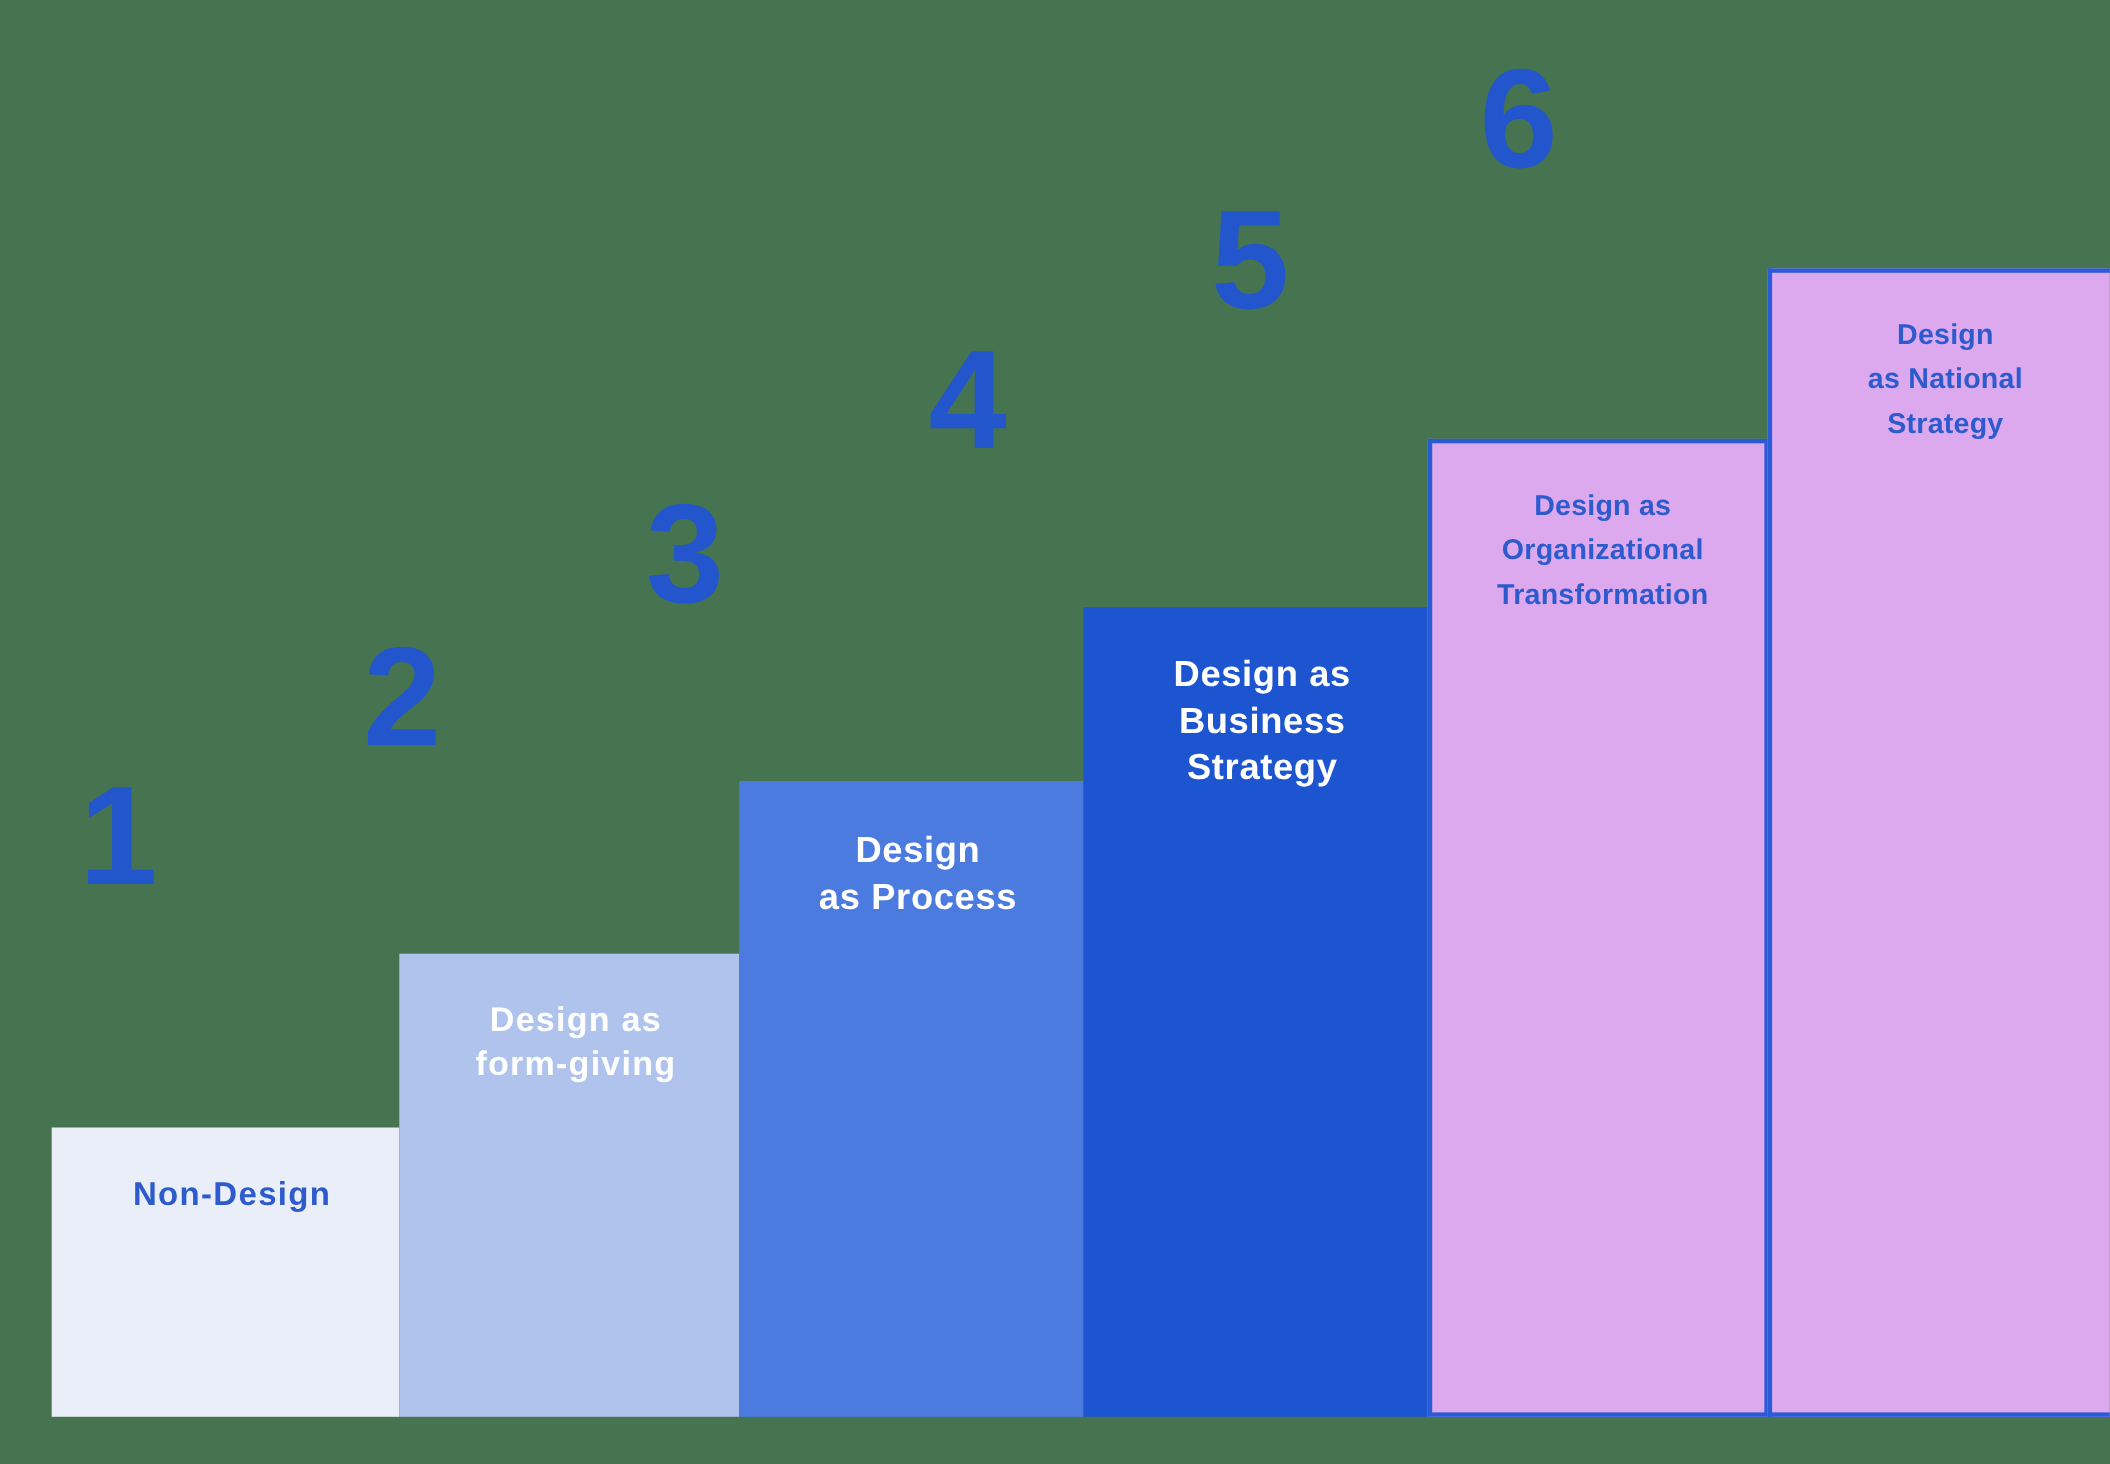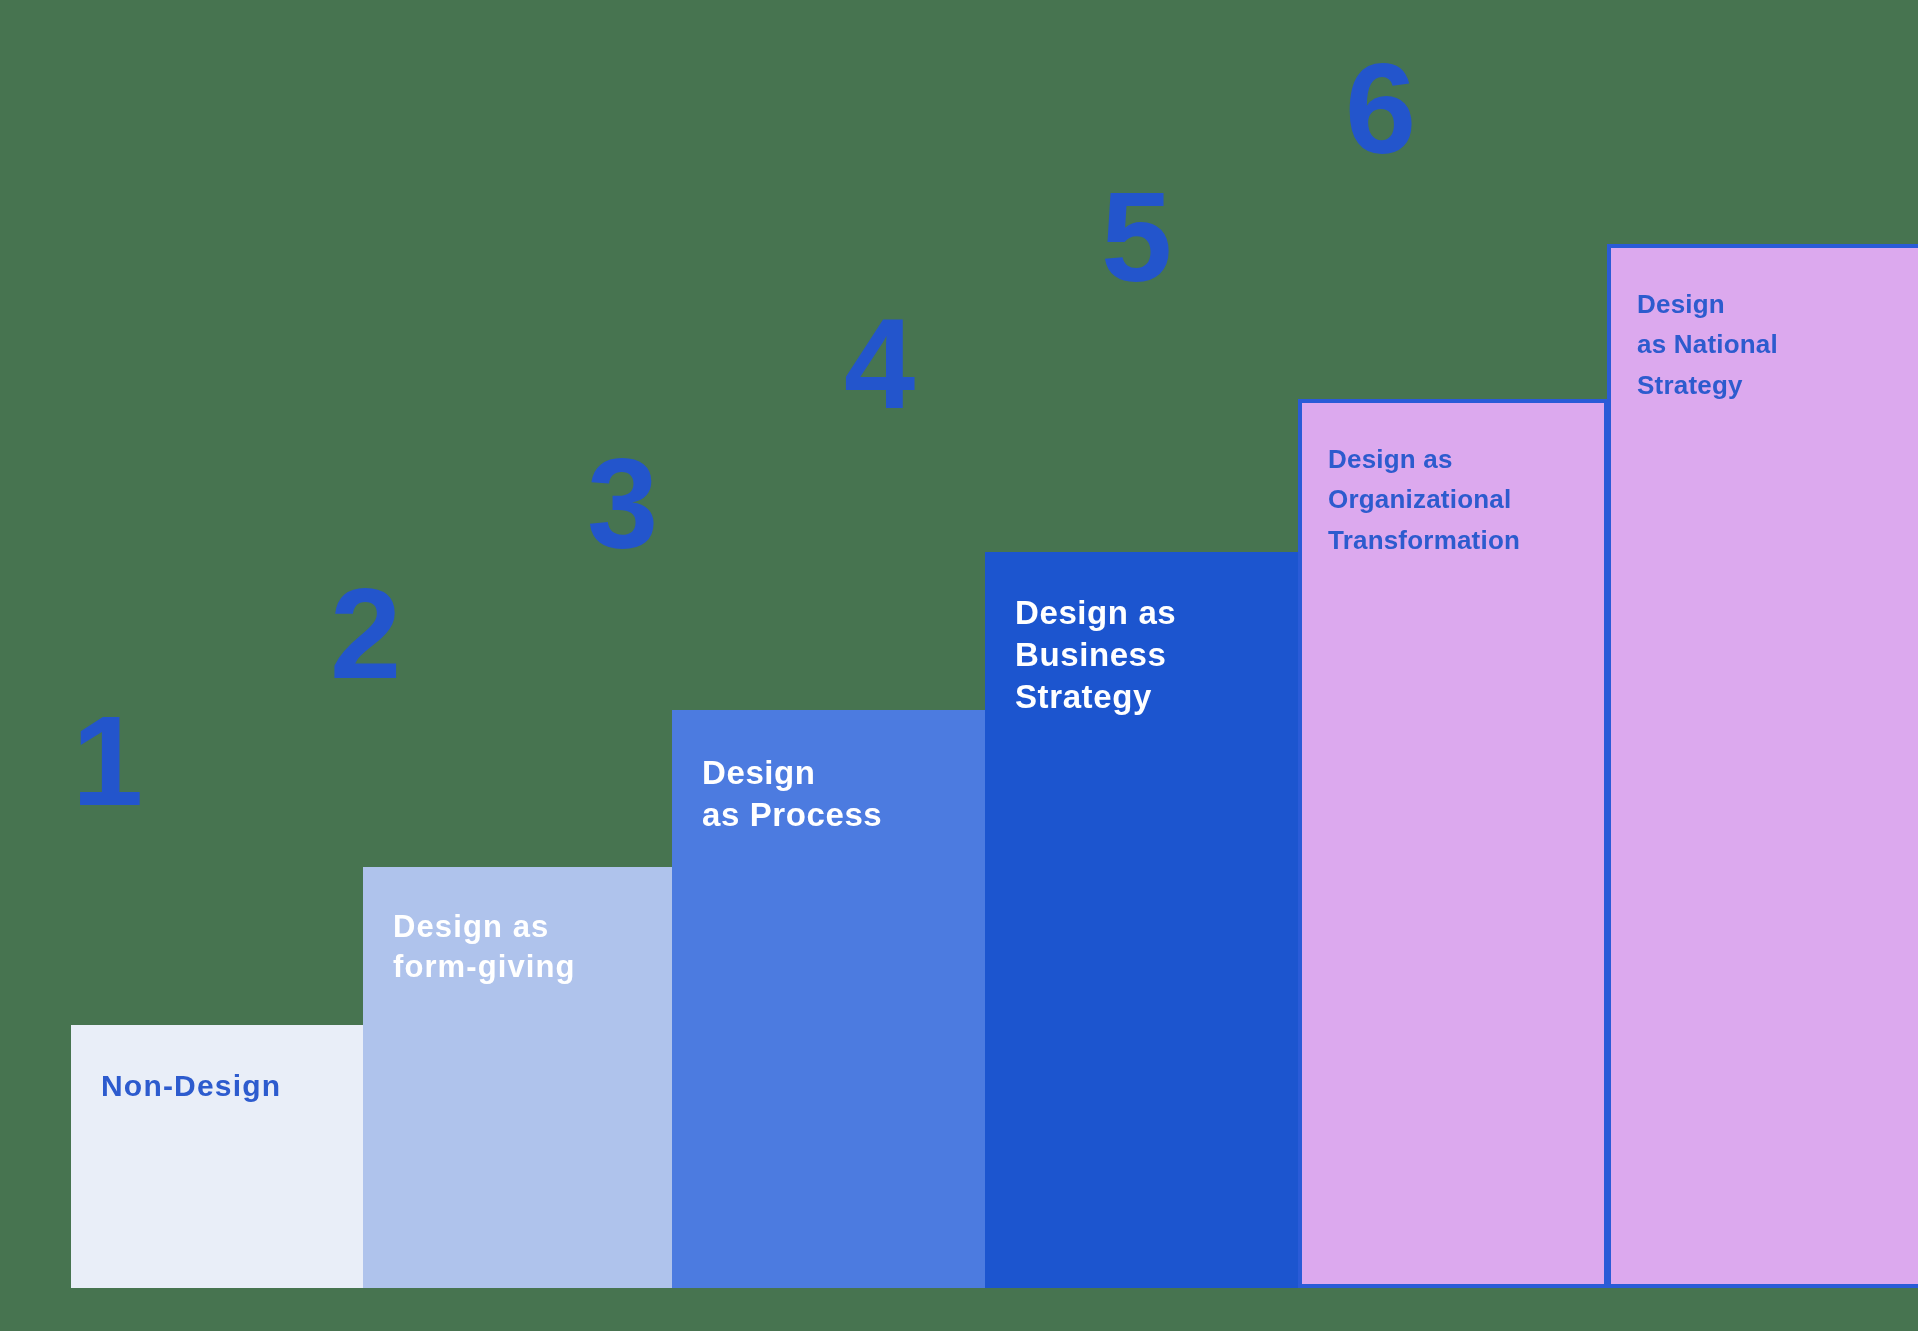--- a/index.html
+++ b/index.html
@@ -19,39 +19,39 @@
     width: 1918px;
     height: 1331px;
     background: #477450;
   }
 
   
   .bar {
     position: absolute;
     box-sizing: border-box;
     bottom: 43px;            
+    text-align: center;
   }
 
   .bar-label {
     position: absolute;
     left: 30px;
     right: 18px;
     font-weight: bold;
     letter-spacing: 0.3px;
     line-height: 1.28;
     white-space: pre-line;
   }
 
   
   #bar-1 {
     left: 47px;
     width: 316px;
     height: 263px;
     background: #E9EEF8;
-    margin-left: 24px;
   }
   #bar-1 .bar-label {
     top: 42px;
     color: #2D5BCE;
     font-size: 30px;
     letter-spacing: 1.2px;
   }
 
   
   #bar-2 {

